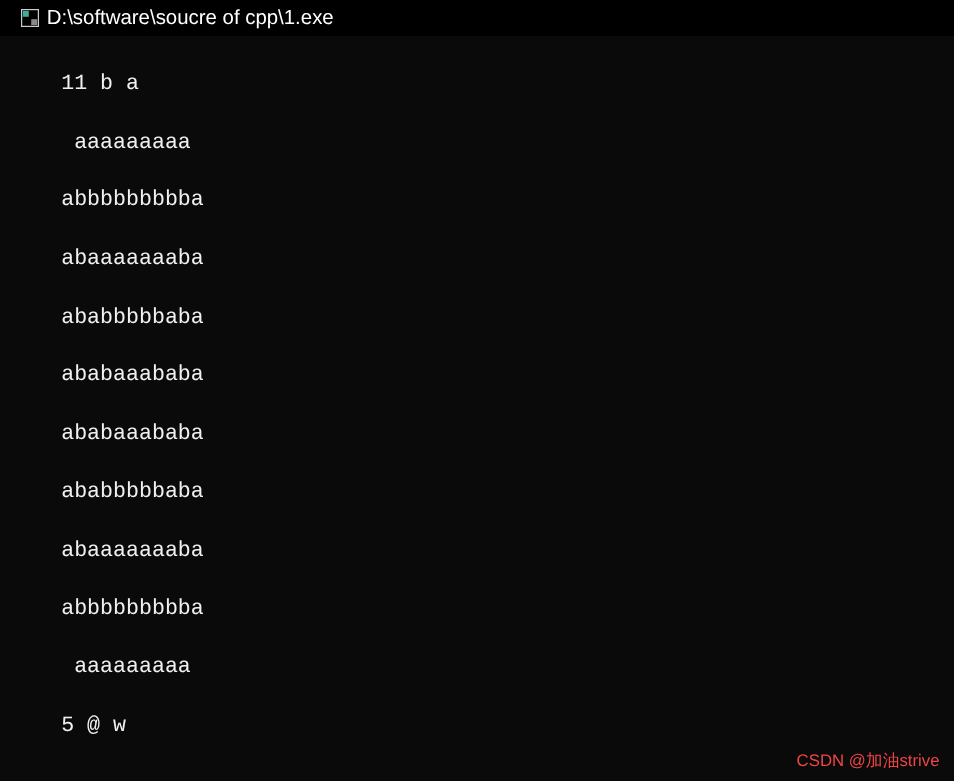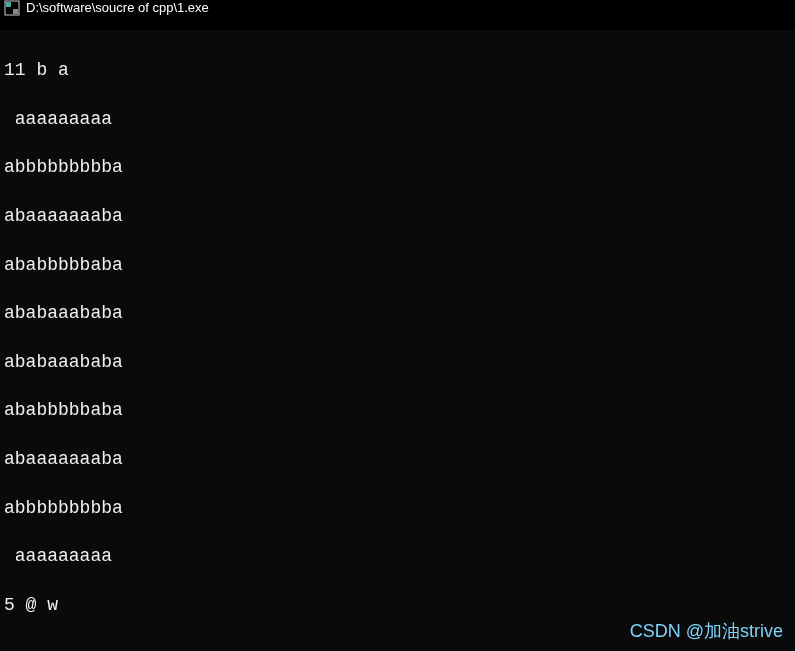--- a/index.html
+++ b/index.html
@@ -12,24 +12,25 @@
       height: 651px;
       background: #0a0a0a;
       font-family: Consolas, monospace;
       overflow: hidden;
       position: relative;
     }
     .titlebar {
       height: 30px;
       background: #000000;
       display: flex;
-      padding-left: 4px;
+      align-items: center;
+      padding-left: 17px;
       color: #ffffff;
       font-family: "Segoe UI", sans-serif;
-      font-size: 13px;
+      font-size: 17px;
     }
     .app-icon {
       width: 16px;
       height: 16px;
       margin-right: 6px;
       display: inline-flex;
       align-items: center;
       justify-content: center;
     }
     .app-icon svg {
@@ -39,27 +40,28 @@
     .console {
       padding: 4px 8px 8px 4px;
       color: #f0f0f0;
       font-size: 18px;
       line-height: 1.35;
       white-space: pre;
       font-family: Consolas, "Courier New", monospace;
     }
     .console-line {
       display: block;
+      margin-left: 47px;
     }
     .watermark {
       position: absolute;
       bottom: 8px;
       right: 12px;
-      color: #7dd3fc;
-      font-size: 18px;
+      color: #ef4444;
+      font-size: 14px;
       font-family: "Microsoft YaHei", sans-serif;
     }
   </style>
 </head>
 <body>
 
 <div class="titlebar">
   <span class="app-icon">
     <svg viewBox="0 0 16 16">
       <rect x="1" y="1" width="14" height="14" fill="#000" stroke="#ccc" stroke-width="1"></rect>

